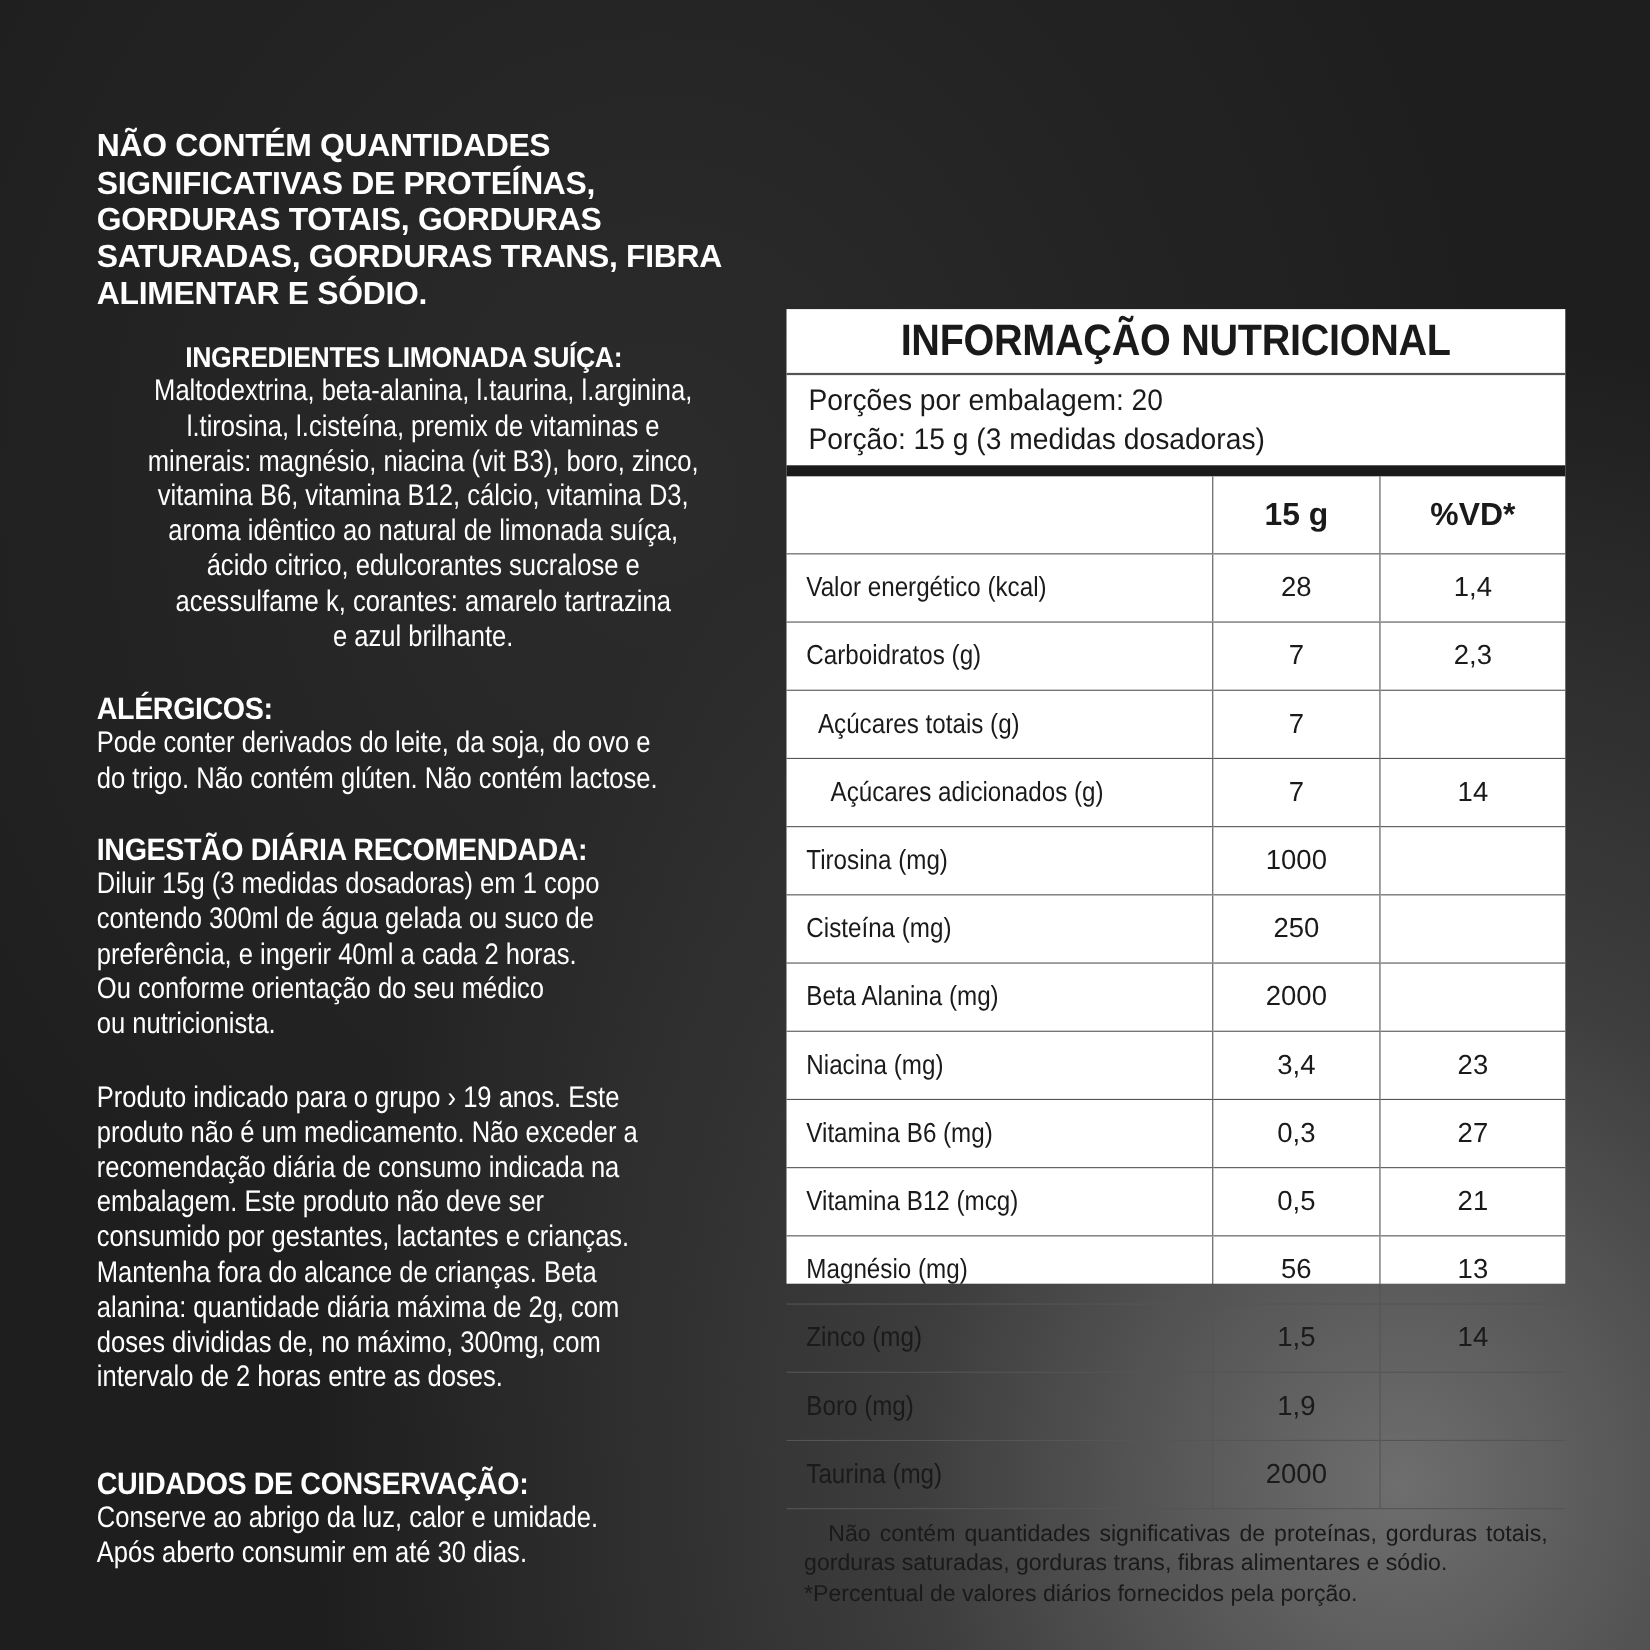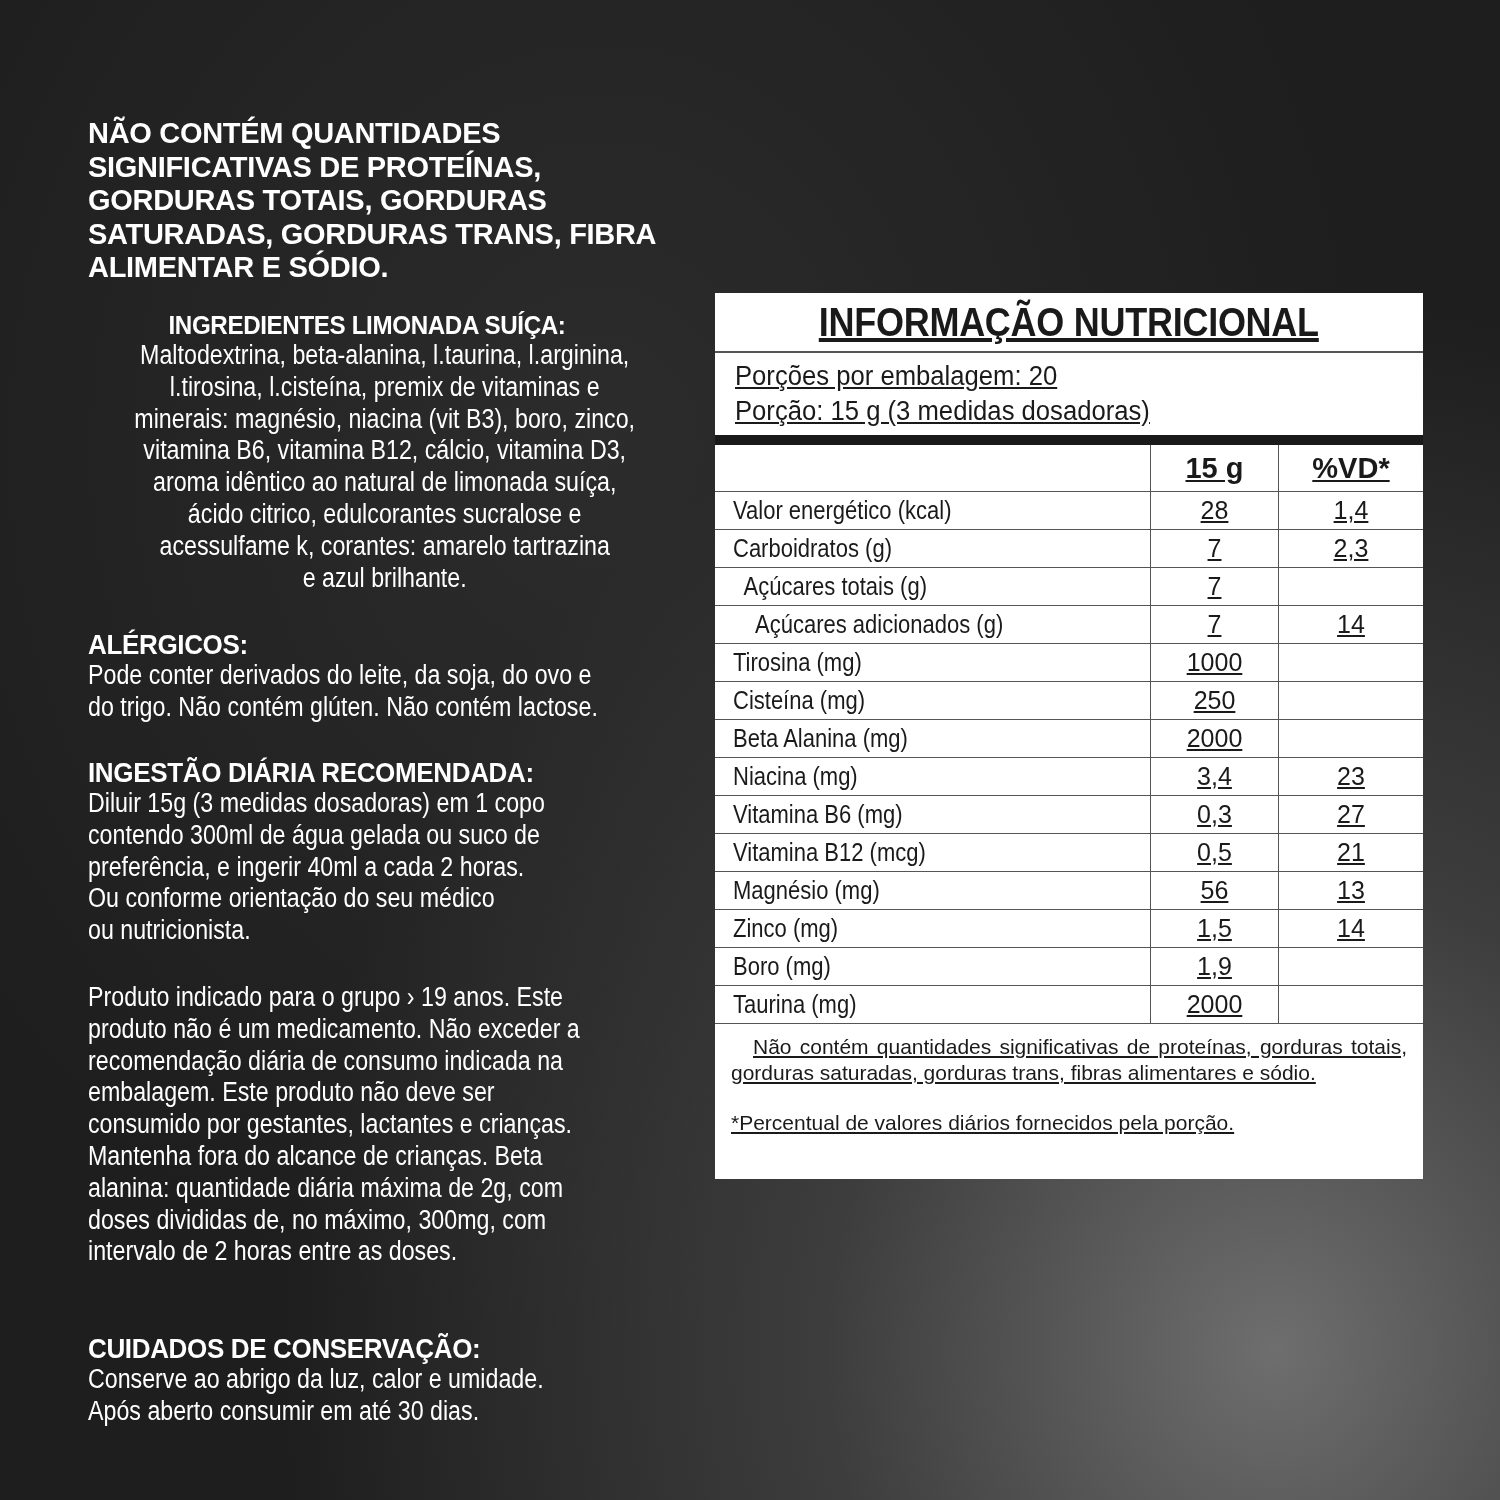--- a/index.html
+++ b/index.html
@@ -13,45 +13,45 @@
     color: #fff;
   }
   .headline {
     position: absolute; left: 88px; top: 117px; width: 600px;
     font-weight: bold; font-size: 29px; line-height: 33.5px; letter-spacing: -0.3px;
   }
   .sec { position: absolute; left: 88px; width: 600px; }
   .sec .t { font-weight: bold; font-size: 26px; line-height: 30px; letter-spacing: -0.4px; transform: scaleX(0.93); transform-origin: left; white-space: nowrap; }
   .sec .b { font-size: 27px; line-height: 31.8px; transform: scaleX(0.86); transform-origin: left; width: 690px; white-space: pre-line; }
   .panel {
-    position: absolute; left: 715px; top: 293px; width: 708px; height: 886px;
-    background: #fff; color: #1a1a1a; text-decoration: underline;
+    position: absolute; left: 715px; top: 281px; width: 708px; height: 886px;
+    background: #fff; color: #1a1a1a;
   }
   .panel .title {
     height: 58px; display: flex; align-items: center; justify-content: center;
     font-weight: bold; font-size: 40px; letter-spacing: -0.3px;
     border-bottom: 2px solid #555;
   }
   .panel .title span { transform: scaleX(0.9); display: inline-block; }
   .panel .serv { padding: 6px 20px 0 20px; height: 76px; font-size: 27px; line-height: 35px; }
   .panel .serv div { transform: scaleX(0.95); transform-origin: left; white-space: nowrap; }
   .divider-thick { height: 10px; background: #1a1a1a; }
   table { border-collapse: collapse; width: 100%; }
-  td { border-bottom: 1.5px solid #555; height: 37px; padding: 0; font-size: 25px; }
+  td { border-bottom: 1.5px solid #555; height: 37px; padding: 12px; font-size: 25px; }
   td.n { padding-left: 18px; margin-left: 29px; }
   td.n span { display: inline-block; transform: scaleX(0.88); transform-origin: left; white-space: nowrap; }
   td.v, td.d { text-align: center; border-left: 1.5px solid #555; }
   td.v { width: 127px; }
   td.d { width: 144px; }
   tr.hdr td { height: 46px; font-weight: bold; font-size: 29px; }
   .ind1 { padding-left: 12px; }
   .ind2 { padding-left: 25px; }
   .foot { padding: 10px 16px 0 16px; font-size: 21px; line-height: 26px; }
   .foot .l1 { text-align: justify; text-align-last: justify; margin-left: 22px; }
-  .foot .l3 { margin-top: 24px; }
+  .foot .l3 { margin-top: 2px; }
 </style>
 </head>
 <body>
 
 <div class="headline">NÃO CONTÉM QUANTIDADES SIGNIFICATIVAS DE PROTEÍNAS, GORDURAS TOTAIS, GORDURAS SATURADAS, GORDURAS TRANS, FIBRA ALIMENTAR E SÓDIO.</div>
 
 <div class="sec" style="top:310px;text-align:center;">
   <div class="t">INGREDIENTES LIMONADA SUÍÇA:</div>
   <div class="b">Maltodextrina, beta-alanina, l.taurina, l.arginina,
 l.tirosina, l.cisteína, premix de vitaminas e

